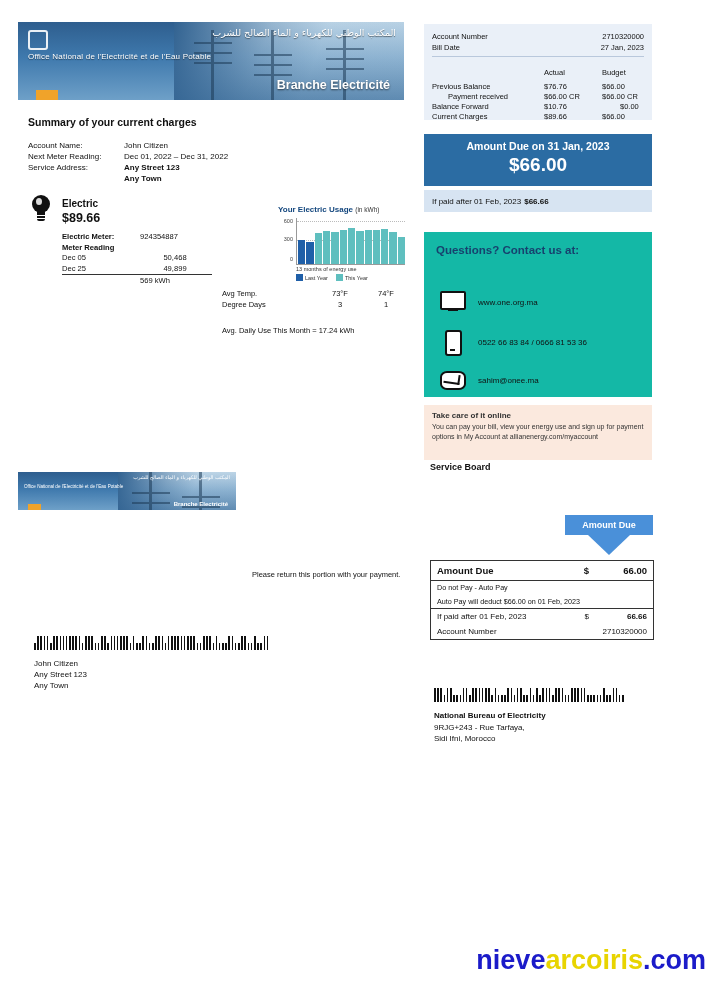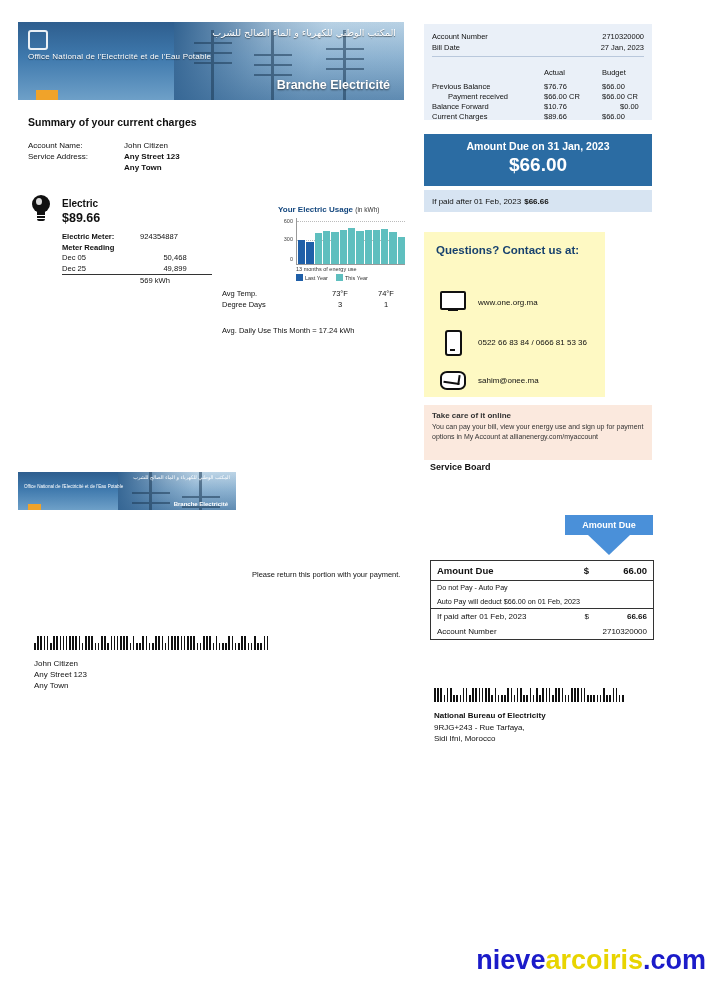--- a/index.html
+++ b/index.html
@@ -132,21 +132,21 @@
   .amount-due-box .t1{font-size:10.5px;font-weight:bold;padding-top:6px;}
   .amount-due-box .t2{font-size:19px;font-weight:bold;padding-top:2px;}
 
   .ifpaid{
     position:absolute;left:424px;top:190px;width:228px;height:22px;background:#d7e4f2;
     font-size:8px;display:flex;align-items:center;padding-left:8px;box-sizing:border-box;
   }
   .ifpaid b{margin-left:3px;}
 
   .questions{
-    position:absolute;left:424px;top:232px;width:181px;height:165px;background:#fef9c3;
+    position:absolute;left:424px;top:232px;width:228px;height:165px;background:#14b8a6;
   }
   .questions h3{margin:0;padding:12px 0 0 12px;font-size:11.5px;color:#17416e;}
   .q-row{position:absolute;left:14px;display:flex;align-items:center;font-size:8px;}
   .q-ico{width:28px;height:24px;margin-right:12px;position:relative;}
   .mon{position:absolute;left:2px;top:1px;width:22px;height:15px;border:2px solid #111;border-radius:2px;background:#fff;}
   .mon:after{content:"";position:absolute;left:6px;top:15px;width:10px;height:3px;background:#111;}
   .phone{position:absolute;left:7px;top:0;width:13px;height:22px;border:2px solid #111;border-radius:3px;background:#fff;}
   .phone:after{content:"";position:absolute;left:3px;top:17px;width:5px;height:2px;background:#111;}
   .env{position:absolute;left:2px;top:3px;width:22px;height:15px;border:2px solid #111;border-radius:7px/6px;background:#fff;}
   .env:after{content:"";position:absolute;left:2px;top:1px;width:14px;height:8px;border-bottom:2px solid #111;border-right:2px solid #111;transform:rotate(8deg);}
@@ -232,20 +232,24 @@
     <div class="banner-branche">Branche Electricité</div>
     <div class="banner-orange"></div>
   </div>
 
   <div class="summary-title">Summary of your current charges</div>
 
   <div class="acct-block">
     <div class="acct-row">
       <div class="lbl">Account Name:</div>
       <div class="val">John Citizen</div>
+    </div>
+    <div class="acct-row">
+      <div class="lbl">Next Meter Reading:</div>
+      <div class="val">Dec 01, 2022 – Dec 31, 2022</div>
     </div>
     <div class="acct-row">
       <div class="lbl">Service Address:</div>
       <div class="val b">Any Street 123</div>
     </div>
     <div class="acct-row">
       <div class="lbl"></div>
       <div class="val b">Any Town</div>
     </div>
   </div>

